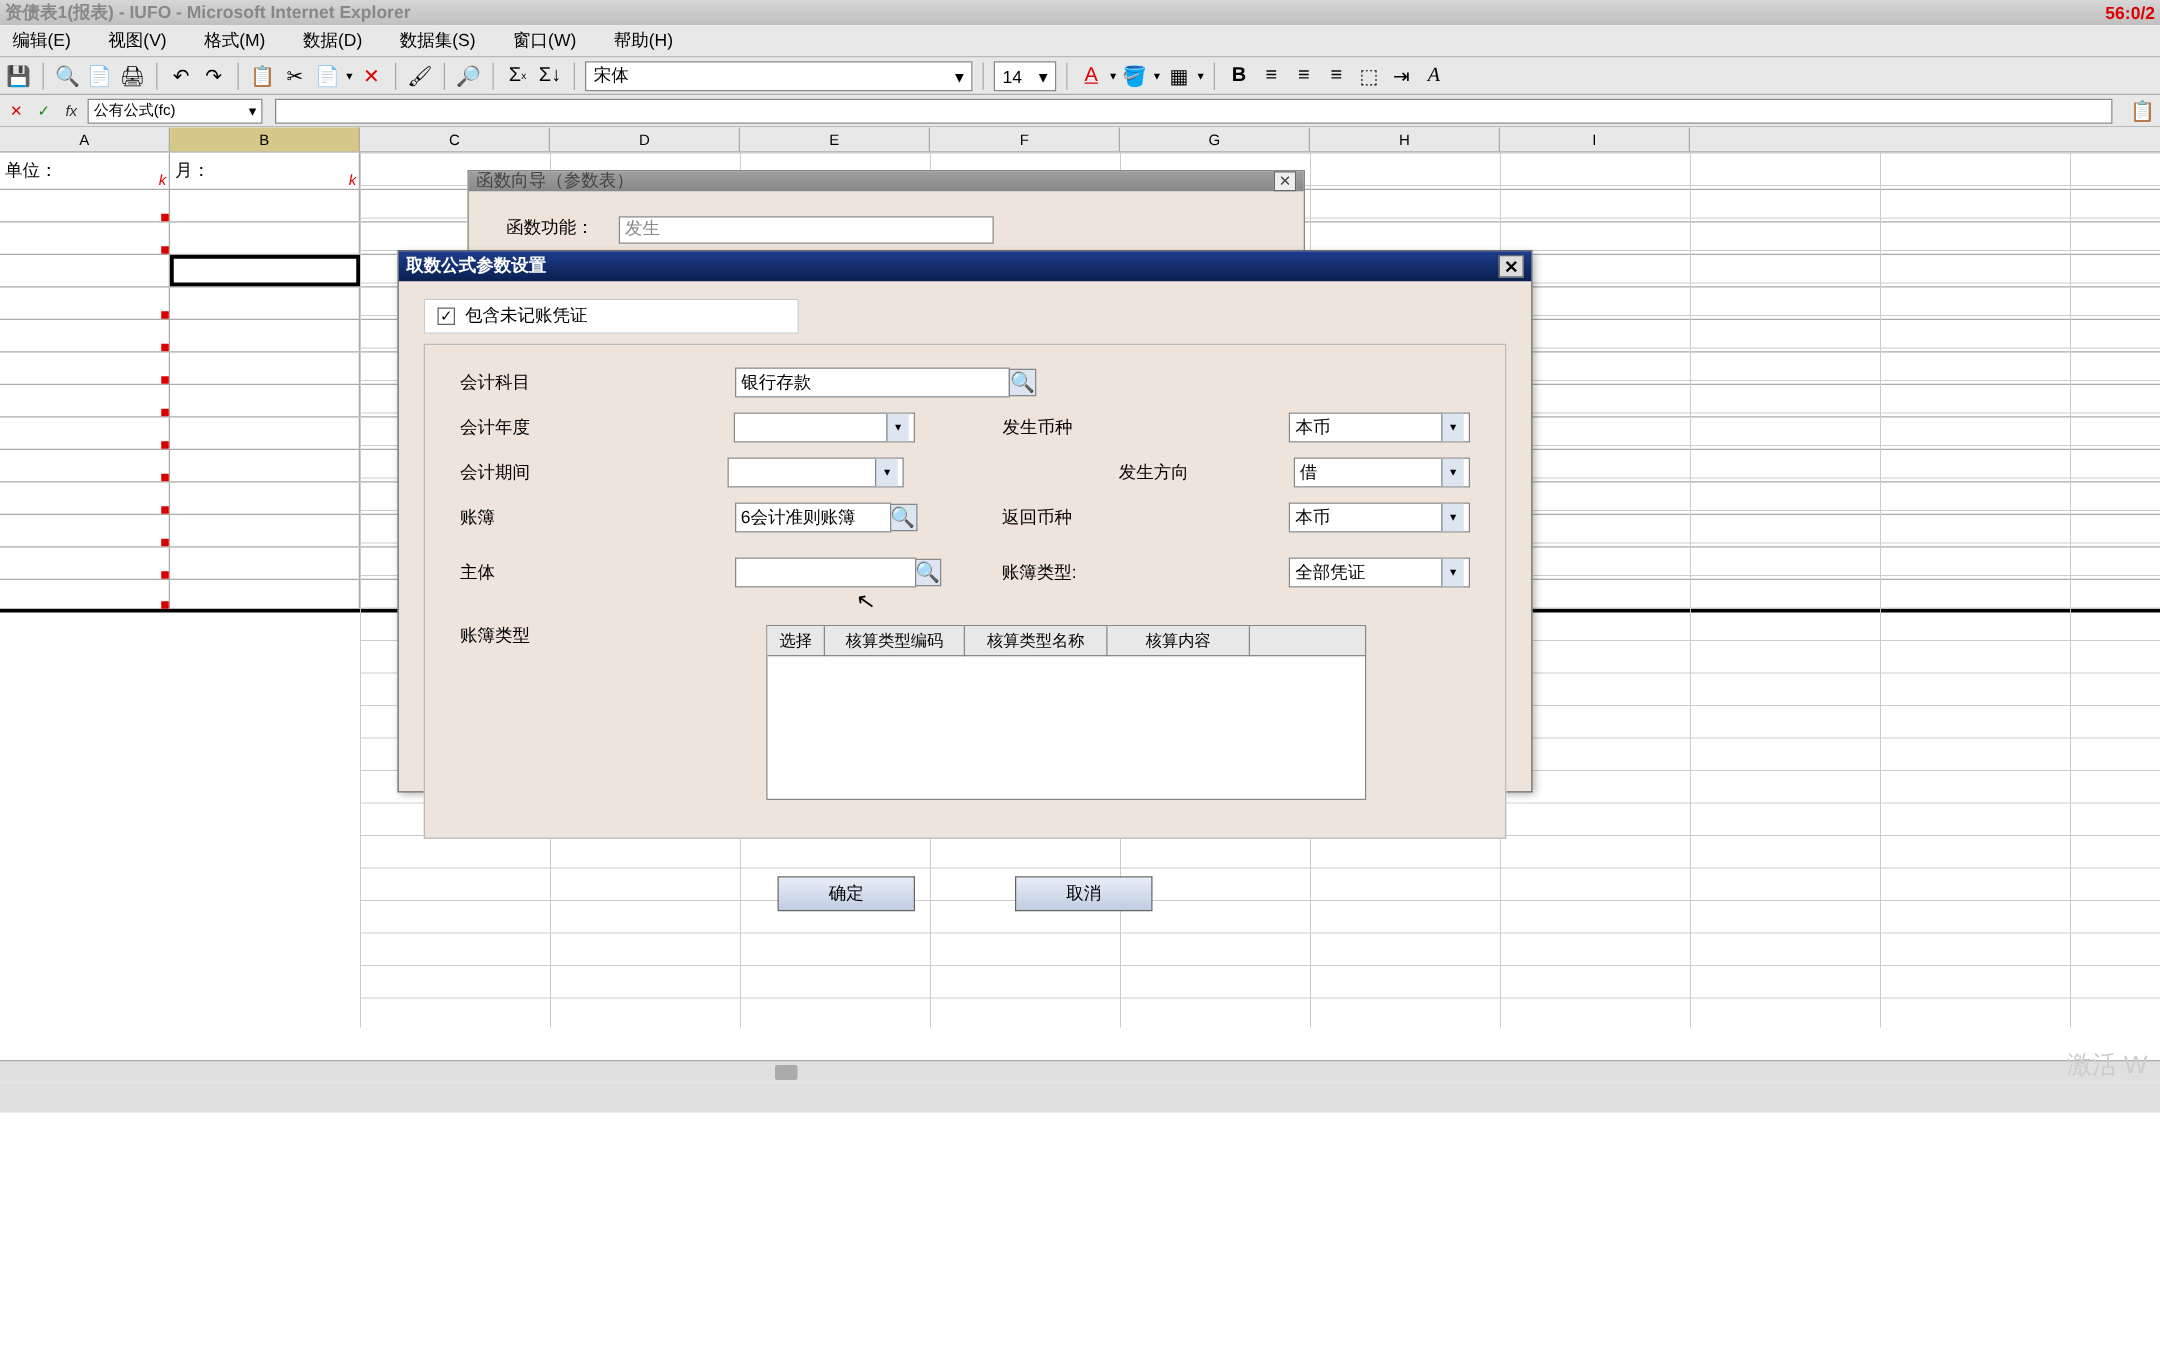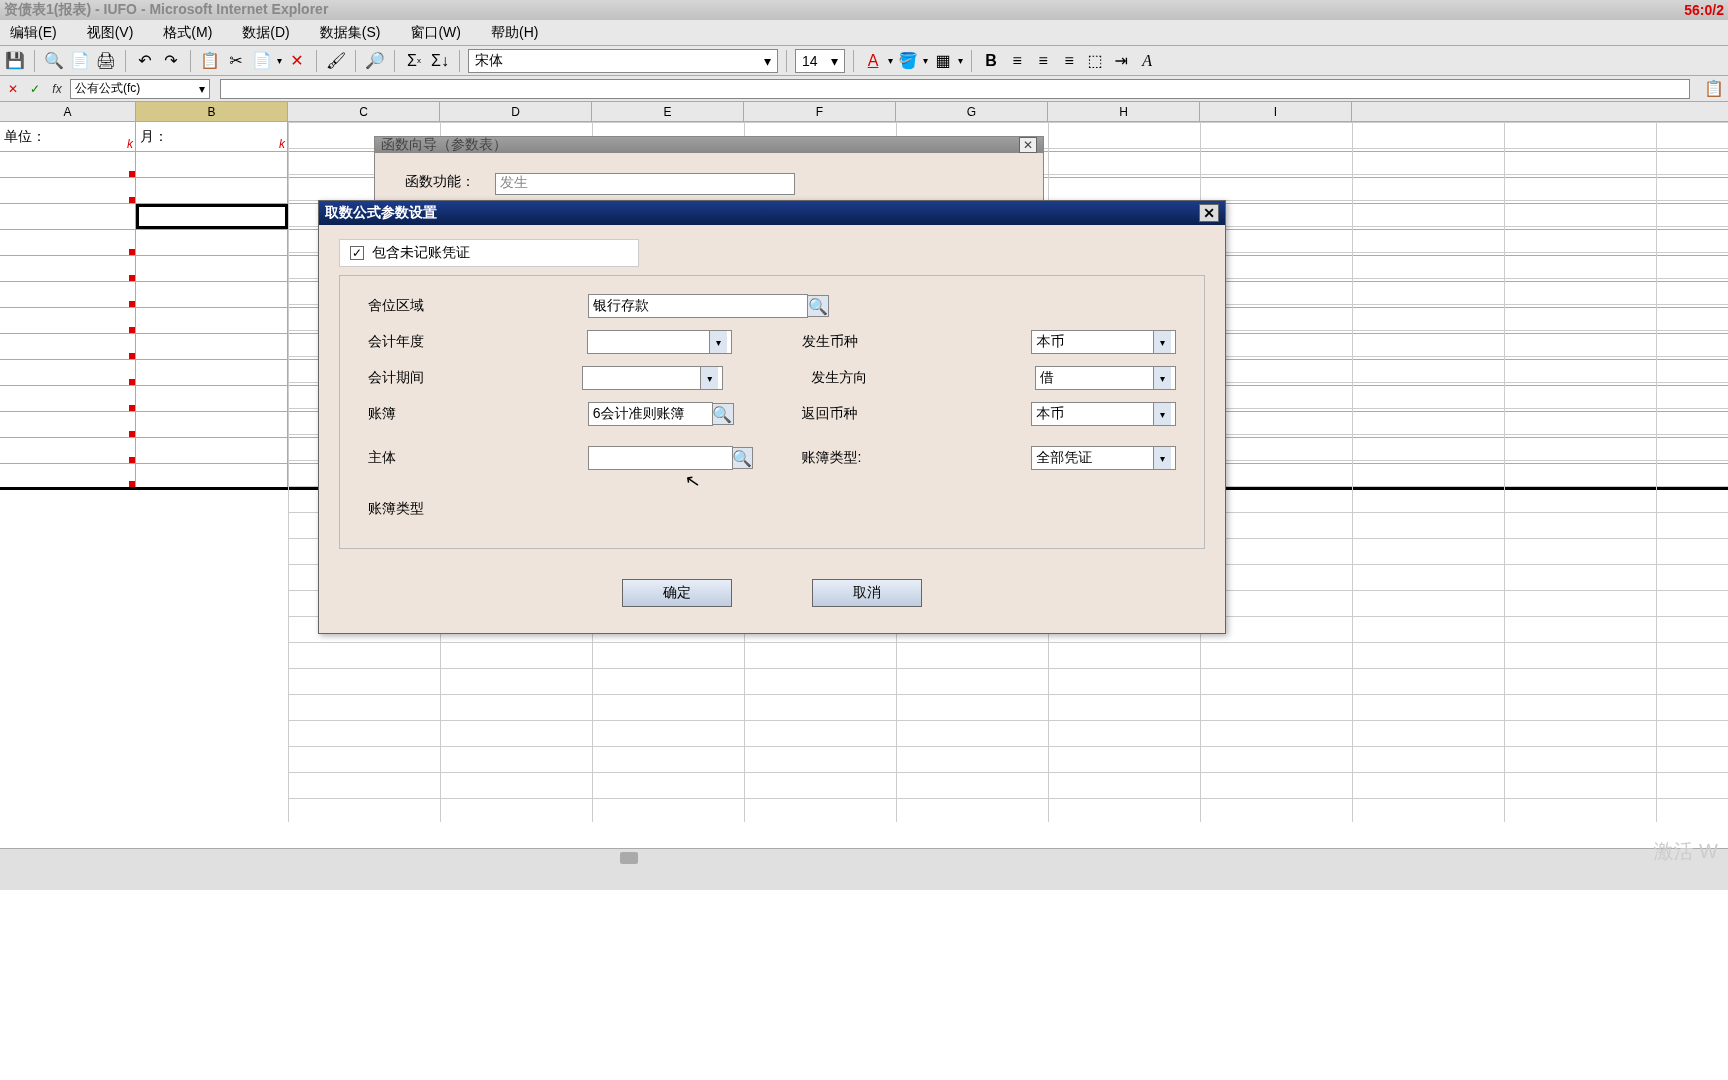--- a/index.html
+++ b/index.html
@@ -265,21 +265,21 @@
     <span class="close-x">✕</span>
   </div>
   <div class="fg-body">
     <div class="chk-row">
       <span class="chk-box">✓</span>
       <span>包含未记账凭证</span>
     </div>
     <div class="form-panel">
 
       <div class="form-row">
-        <div class="form-label">舍位区域</div>
+        <div class="form-label">会计科目</div>
         <div class="form-input w220">
           <span>银行存款</span>
         </div>
         <span class="search-btn">🔍</span>
       </div>
 
       <div class="form-row">
         <div class="form-label">会计年度</div>
         <div class="form-input w150">
           <span></span>
@@ -291,21 +291,21 @@
           <span class="combo-arrow">▾</span>
         </div>
       </div>
 
       <div class="form-row">
         <div class="form-label">会计期间</div>
         <div class="form-input w150">
           <span></span>
           <span class="combo-arrow">▾</span>
         </div>
-        <div class="form-label-r" style="margin-left:88px;">发生方向</div>
+        <div class="form-label-r" style="margin-left:88px;text-align:center;">发生方向</div>
         <div class="form-input w150">
           <span>借</span>
           <span class="combo-arrow">▾</span>
         </div>
       </div>
 
       <div class="form-row">
         <div class="form-label">账簿</div>
         <div class="form-input" style="width:125px;">
           <span style="white-space:nowrap;overflow:hidden;">6会计准则账簿</span>
@@ -326,20 +326,29 @@
         <span class="search-btn">🔍</span>
         <div class="form-label-r" style="margin-left:48px;">账簿类型:</div>
         <div class="form-input w150">
           <span>全部凭证</span>
           <span class="combo-arrow">▾</span>
         </div>
       </div>
 
       <div class="form-row" style="align-items:flex-start;margin-top:30px;">
         <div class="form-label" style="width:245px;">账簿类型</div>
+        <div class="aux-table">
+          <div class="aux-table-header">
+            <div class="aux-th" style="width:46px;">选择</div>
+            <div class="aux-th" style="width:112px;">核算类型编码</div>
+            <div class="aux-th" style="width:114px;">核算类型名称</div>
+            <div class="aux-th" style="width:114px;">核算内容</div>
+            <div class="aux-th" style="flex:1;border-right:none;"></div>
+          </div>
+        </div>
       </div>
     </div>
     <div class="btn-row">
       <button class="dlg-btn">确定</button>
       <button class="dlg-btn">取消</button>
     </div>
   </div>
 </div>
 
 <div class="cursor-ptr">↖</div>

